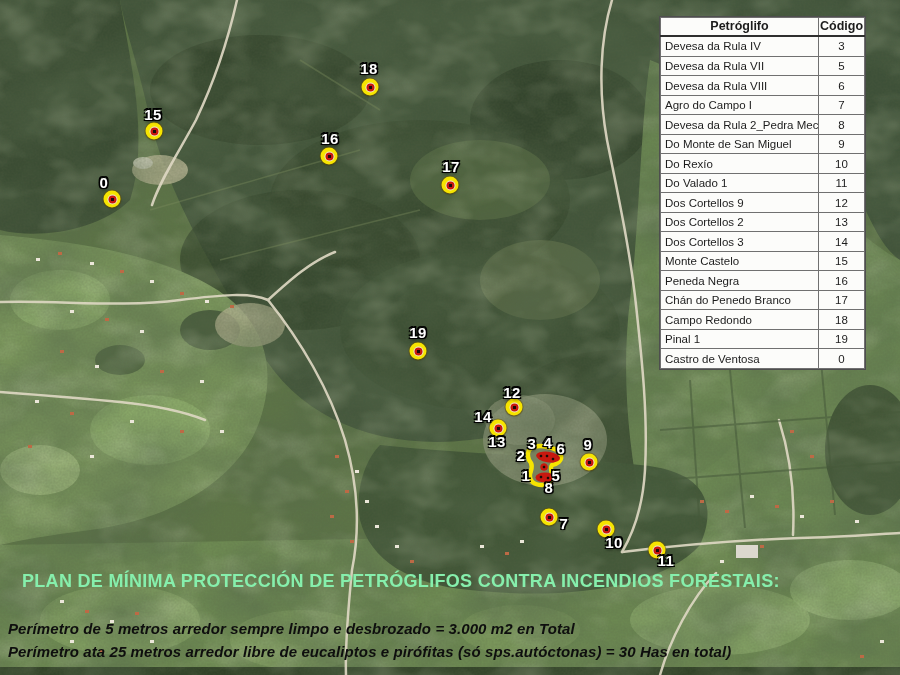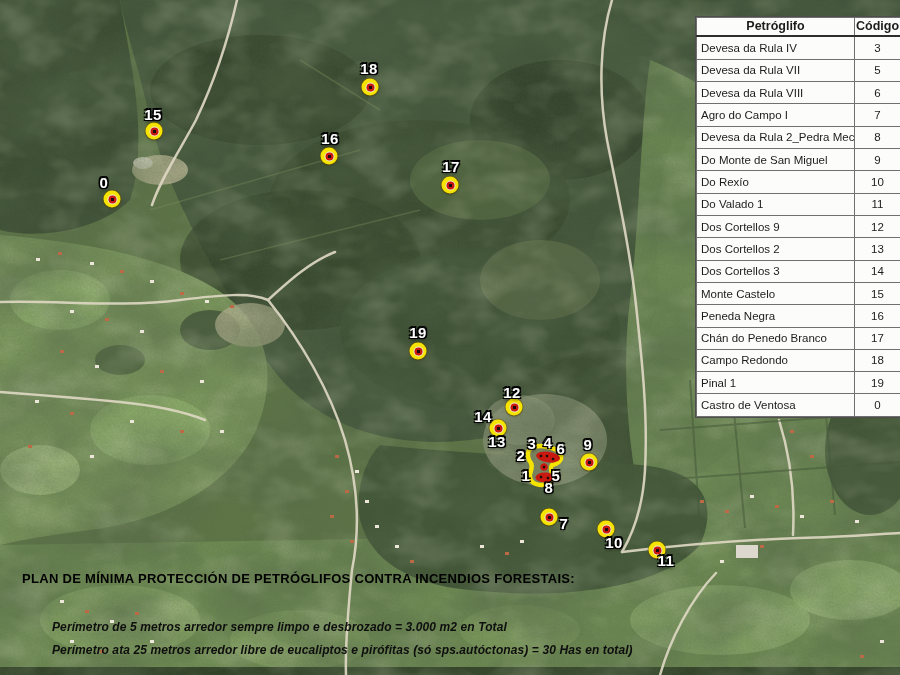--- a/index.html
+++ b/index.html
@@ -19,36 +19,36 @@
   .marker .core{width:8px;height:8px;border-radius:50%;
                 background:radial-gradient(circle at 50% 50%,#190b08 0 1.7px,#c8180f 1.8px);}
   .mlabel{position:absolute;transform:translate(-50%,-50%);color:#fff;font-weight:bold;
           font-size:15px;line-height:1;letter-spacing:.5px;white-space:nowrap;
           text-shadow:-1.5px -1.5px 0 #000,1.5px -1.5px 0 #000,-1.5px 1.5px 0 #000,
                       1.5px 1.5px 0 #000,0 2px 3px rgba(0,0,0,.55);}
   .cdot{position:absolute;width:7px;height:7px;transform:translate(-50%,-50%);border-radius:50%;
         background:radial-gradient(circle,#1a0c08 0 1.5px,#c8180f 1.6px);}
 
   
-  .ptable{position:absolute;left:696px;top:17px;width:205px;height:400px;
+  .ptable{position:absolute;left:660px;top:17px;width:205px;height:352px;
           border-collapse:collapse;background:#fcfcfa;color:#1c1c1c;
           font-size:11.5px;table-layout:fixed;box-shadow:0 0 0 1px #4e4e4e;}
   .ptable th,.ptable td{border:1px solid #707070;line-height:1.05;overflow:hidden;
                         white-space:nowrap;padding:0 0 0 4px;}
   .ptable th{font-weight:bold;text-align:center;font-size:12.5px;padding:2px 0;
              border-bottom:2.2px solid #2e2e2e;}
   .ptable .code-col{width:46px;}
   .ptable td.code{text-align:center;padding:0;}
   .ptable tr.grp td{border-top:1.8px solid #2e2e2e;}
 
   
-  .footer-title{position:absolute;left:22px;top:571px;font-size:13px;font-weight:bold;
-                color:#000000;letter-spacing:.3px;white-space:nowrap;}
-  .footer-line{position:absolute;font-size:12px;font-weight:bold;font-style:italic;
-               color:#0e0e0e;letter-spacing:.1px;white-space:nowrap;margin-left:44px;}
+  .footer-title{position:absolute;left:22px;top:571px;font-size:18px;font-weight:bold;
+                color:#86efac;letter-spacing:.3px;white-space:nowrap;}
+  .footer-line{position:absolute;font-size:15px;font-weight:bold;font-style:italic;
+               color:#0e0e0e;letter-spacing:.1px;white-space:nowrap;}
   .fl1{left:8px;top:620px;}
   .fl2{left:8px;top:643px;}
 </style>
 </head>
 <body>
 
 <div class="stage">
 
   <svg class="map" width="900" height="675" viewBox="0 0 900 675" aria-hidden="true">
     <defs>

